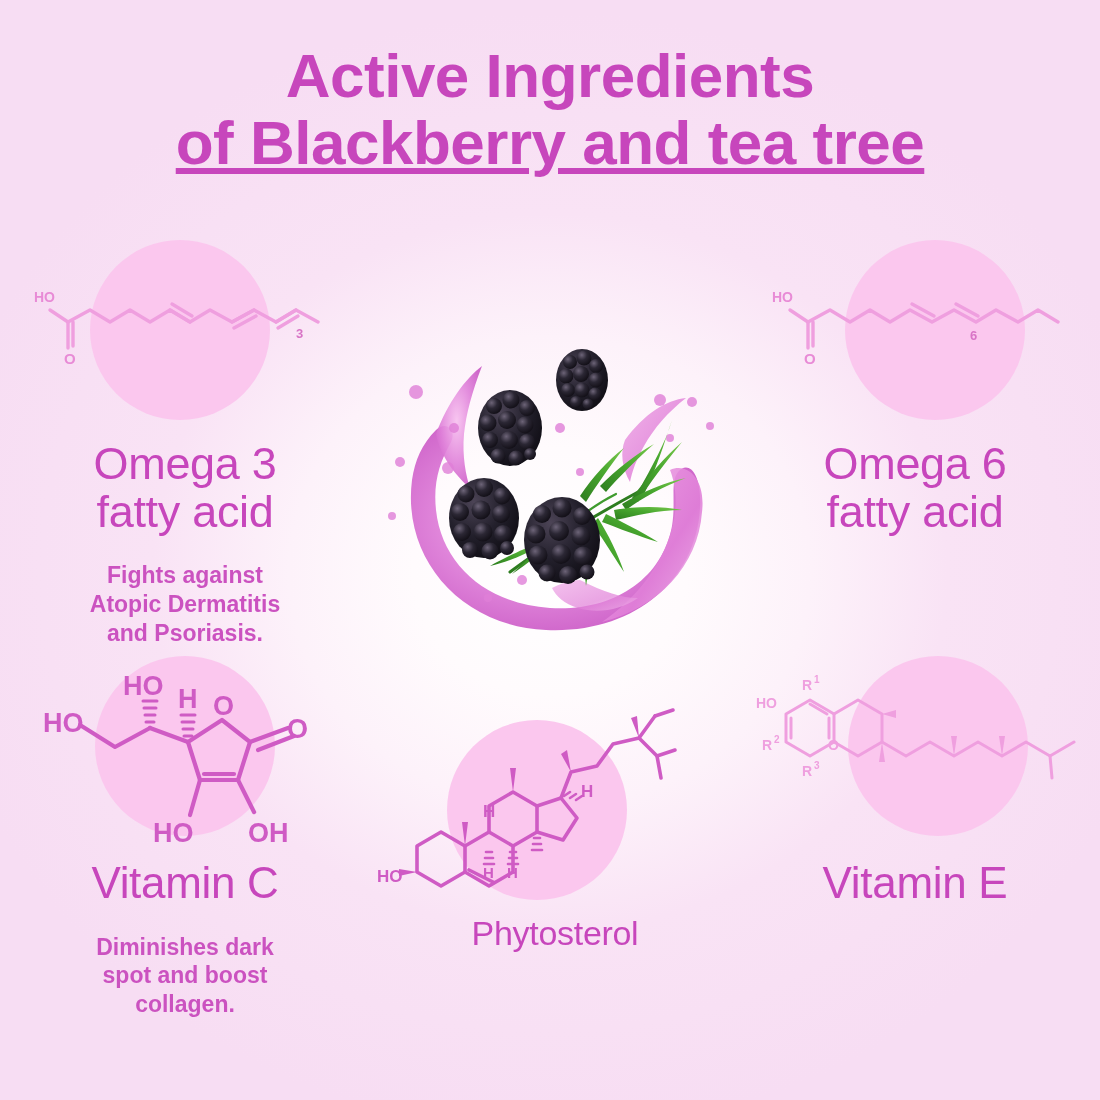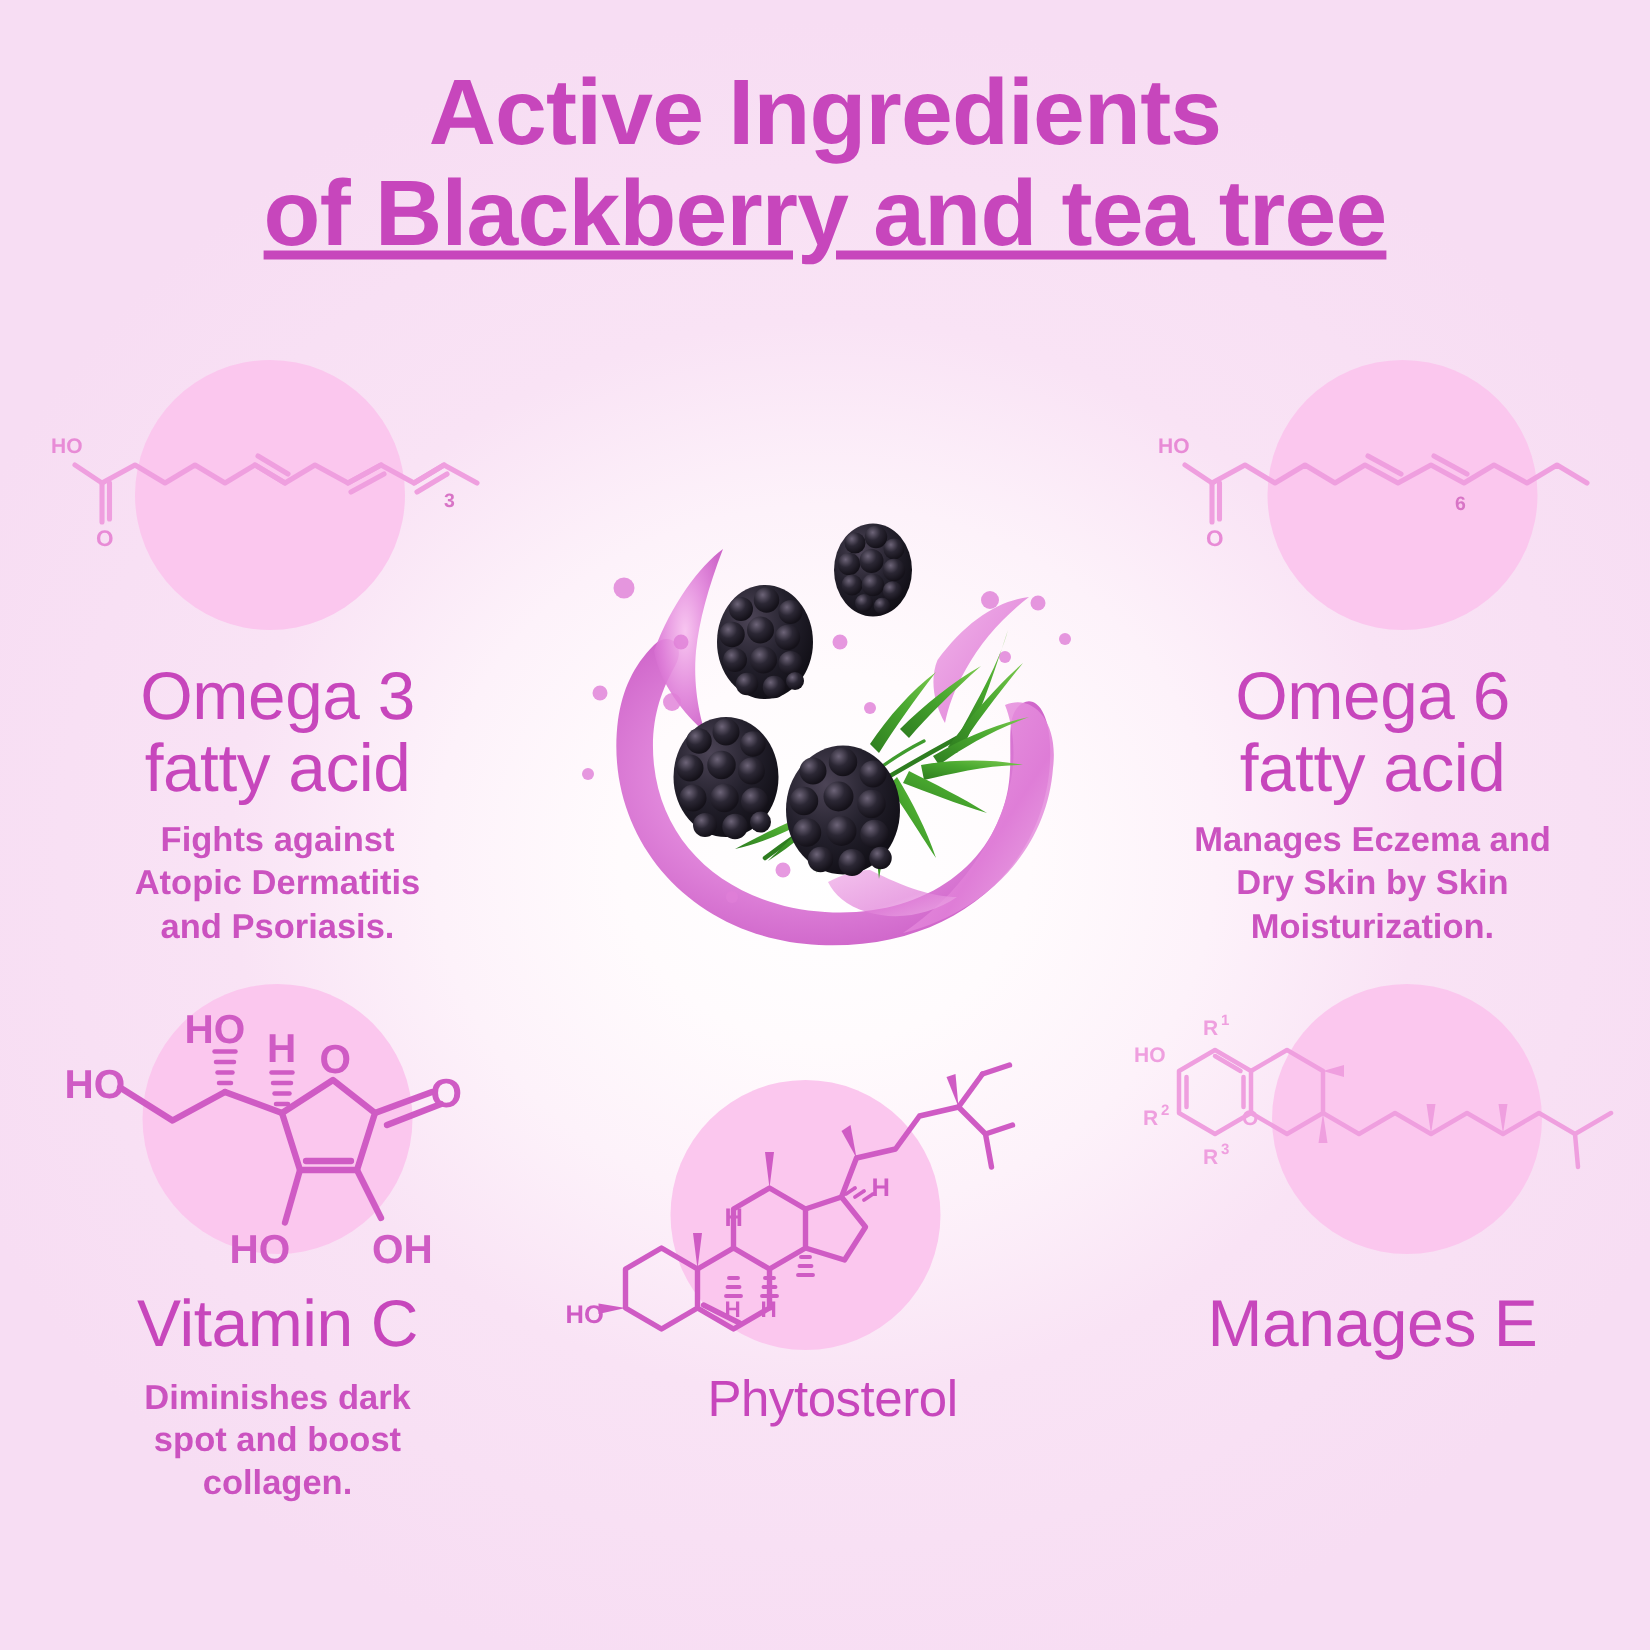--- a/index.html
+++ b/index.html
@@ -72,21 +72,21 @@
     font-weight: 400;
     line-height: 1.06;
     letter-spacing: -0.3px;
     white-space: pre-line;
   }
   .card-desc {
     color: #cb52c0;
     font-size: 23px;
     font-weight: 700;
     line-height: 1.25;
-    margin-top: 10px;
+    margin-top: 26px;
     white-space: pre-line;
   }
 
   
   #card-omega3 { left: 10px;  top: 240px; width: 350px; }
   #card-omega6 { left: 740px; top: 240px; width: 350px; }
   #card-vitc   { left: 10px;  top: 650px; width: 350px; }
   #card-phyto  { left: 375px; top: 700px; width: 360px; }
   #card-vite   { left: 740px; top: 650px; width: 350px; }
 
@@ -309,23 +309,20 @@
           <path d="M172,64 L194,76"></path>
           <path d="M216,64 L238,76"></path>
         </g>
         <text x="32" y="62" fill="#e88bd6" font-family="'Liberation Sans',sans-serif" font-size="14" font-weight="700">HO</text>
         <text x="64" y="124" fill="#e88bd6" font-family="'Liberation Sans',sans-serif" font-size="15" font-weight="700">O</text>
         <text x="230" y="100" fill="#d874c6" font-family="'Liberation Sans',sans-serif" font-size="13" font-weight="700">6</text>
       </svg>
     </div>
     <div class="card-title">Omega 6
 fatty acid</div>
-    <div class="card-desc">Manages Eczema and
-Dry Skin by Skin
-Moisturization.</div>
   </div>
 
   <div class="card" id="card-vitc">
     <div class="card-art" style="height:210px">
       <div class="blob" style="left:85px; top:6px; width:180px; height:180px;"></div>
       <svg class="mol" width="350" height="210" viewBox="0 0 350 210">
         <g stroke="#cf5bc4" stroke-width="4.2" fill="none" stroke-linecap="round" stroke-linejoin="round">
           <path d="M70,75 L105,97 L140,78"></path>
           <path d="M140,78 L178,92"></path>
           <path d="M178,92 L212,70 L240,92 L228,130 L190,130 Z"></path>
@@ -450,16 +447,16 @@
           <text x="62" y="40" font-size="14">R</text>
           <text x="74" y="33" font-size="10">1</text>
           <text x="22" y="100" font-size="14">R</text>
           <text x="34" y="93" font-size="10">2</text>
           <text x="62" y="126" font-size="14">R</text>
           <text x="74" y="119" font-size="10">3</text>
           <text x="88" y="100" font-size="14">O</text>
         </g>
       </svg>
     </div>
-    <div class="card-title">Manages E</div>
+    <div class="card-title">Vitamin E</div>
   </div>
 
 </div>
 
 </body></html>

